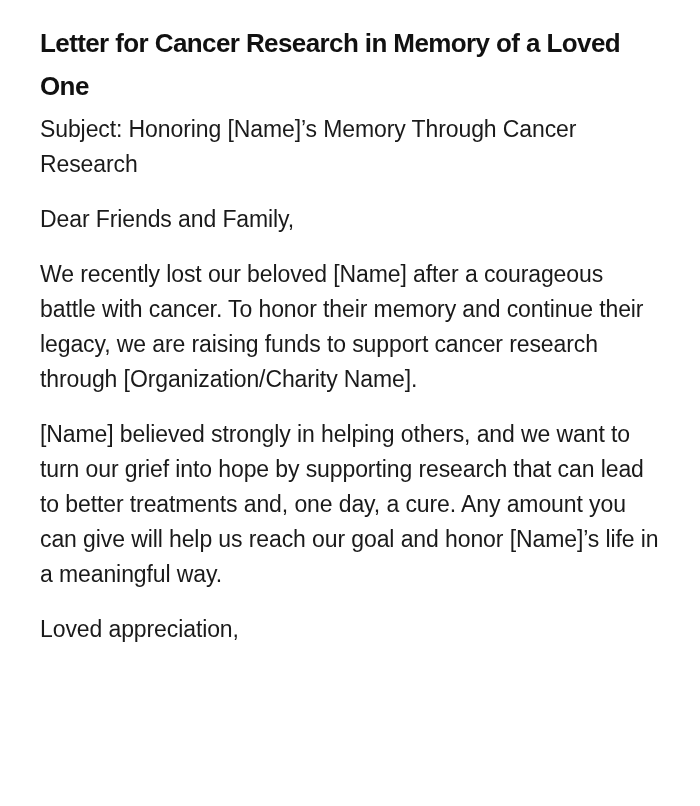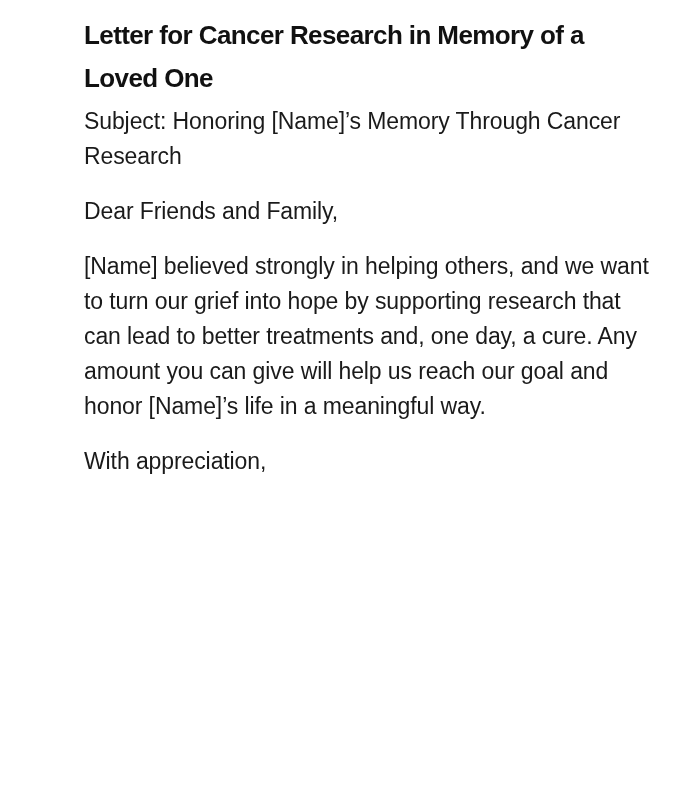--- a/index.html
+++ b/index.html
@@ -1,22 +1,23 @@
 <!DOCTYPE html>
 <html><head>
 <meta charset="utf-8">
 <style>
   html, body { margin: 0; padding: 0; background: #ffffff; }
   body { width: 700px; height: 806px; overflow: hidden; font-family: "Liberation Sans", sans-serif; color: #1a1a1a; }
-  .doc { position: relative; padding: 14px 40px 0 40px; margin-left: 44px; }
+  .doc { position: relative; padding: 22px 40px 0 40px; }
   .title { font-size: 26px; font-weight: bold; line-height: 43px; margin: 0 0 4px 0; letter-spacing: -0.6px; color: #111; }
   .p { font-size: 23px; line-height: 35px; margin: 0 0 20px 0; letter-spacing: -0.1px; }
 </style>
 </head>
 <body>
 
 <div class="doc">
   <h1 class="title">Letter for Cancer Research in Memory of a Loved One</h1>
   <p class="p">Subject: Honoring [Name]’s Memory Through Cancer Research</p>
   <p class="p">Dear Friends and Family,</p>
+  <p class="p">We recently lost our beloved [Name] after a courageous battle with cancer. To honor their memory and continue their legacy, we are raising funds to support cancer research through [Organization/Charity Name].</p>
   <p class="p">[Name] believed strongly in helping others, and we want to turn our grief into hope by supporting research that can lead to better treatments and, one day, a cure. Any amount you can give will help us reach our goal and honor [Name]’s life in a meaningful way.</p>
-  <p class="p">With appreciation,</p>
+  <p class="p">Loved appreciation,</p>
 </div>
 
 </body></html>

